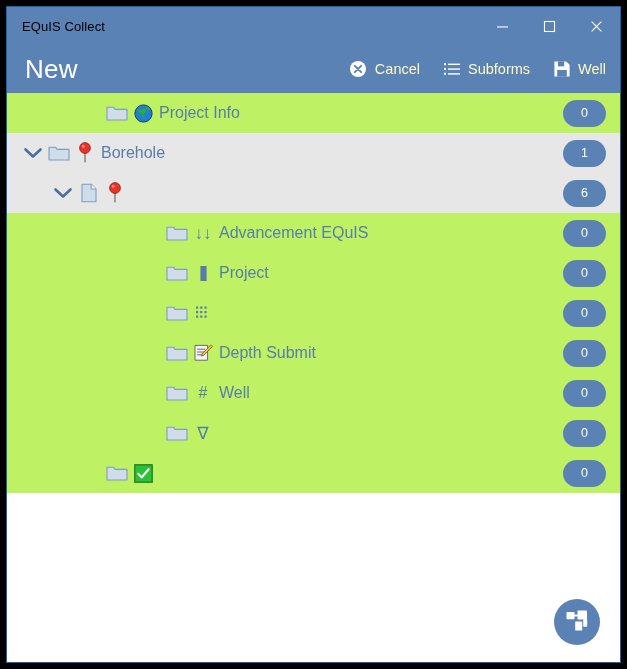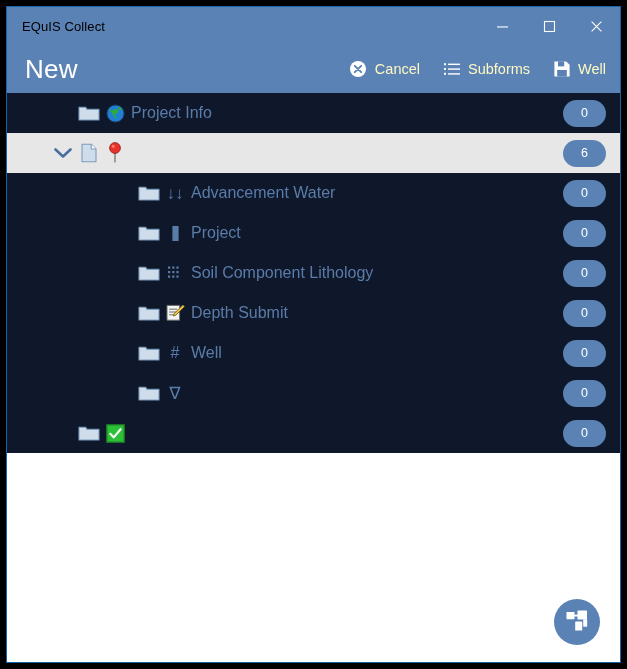--- a/index.html
+++ b/index.html
@@ -84,21 +84,21 @@
     overflow: hidden;
   }
   .tree-row {
     height: 40px;
     display: flex;
     align-items: center;
     position: relative;
     padding-right: 14px;
   }
   .tree-row.alt { background: #e7e7e7; }
-  .tree-row.plain { background: #0f172a; }
+  .tree-row.plain { background: #bef264; padding-left: 28px; }
   .indent { flex: 0 0 auto; }
   .chevron {
     width: 28px; height: 28px;
     display: flex; align-items: center; justify-content: center;
     flex: 0 0 auto;
     color: #4a6f9e;
   }
   .chevron.empty { visibility: hidden; }
   .node-icon {
     width: 24px; height: 22px;
@@ -236,58 +236,80 @@
             <svg width="19" height="19" viewBox="0 0 19 19" aria-hidden="true">
               <circle cx="9.5" cy="9.5" r="8.6" fill="#1f7fd4" stroke="#1b3a5c" stroke-width="1"></circle>
               <path d="M3 5 q3 2 5 0.5 q2.5-1.5 4 0.5 q1.5 2-1 3 q-3 1-1 3 q1.5 1.5 0 3" fill="#2faa3e"></path>
               <path d="M12.6 2.4 q2.6 1 3.4 3.2 q-2 1-3.4-0.6 q-1-1.4 0-2.6" fill="#2faa3e"></path>
             </svg>
           </div>
           <div class="row-label">Project Info</div>
           <div class="badge">0</div>
         </div>
         <div class="tree-row alt">
-          <div class="indent" style="width: 42px;"></div>
+          <div class="indent" style="width: 12px;"></div>
           <div class="chevron">
             <svg width="20" height="14" viewBox="0 0 20 14" aria-hidden="true">
               <path d="M2.5 3.5 L10 10.5 L17.5 3.5" fill="none" stroke="#4a6f9e" stroke-width="2.6" stroke-linecap="round" stroke-linejoin="round"></path>
             </svg>
           </div>
           <div class="node-icon">
-            <svg width="18" height="20" viewBox="0 0 18 20" aria-hidden="true">
-              <path d="M2 1.2 h9.2 L16 6 v12.8 H2 Z" fill="#cfdcea" stroke="#7e9dbf" stroke-width="1.1" stroke-linejoin="round"></path>
-              <path d="M11.2 1.2 V6 H16" fill="#ffffff" stroke="#7e9dbf" stroke-width="1.1" stroke-linejoin="round"></path>
+            <svg width="22" height="18" viewBox="0 0 22 18" aria-hidden="true">
+              <path d="M1 3.2 h6.4 l1.7 2.2 H21 v10.6 H1 Z" fill="#cfdcea" stroke="#7e9dbf" stroke-width="1.1" stroke-linejoin="round"></path>
             </svg>
           </div>
           <div class="type-icon">
             <svg width="16" height="22" viewBox="0 0 16 22" aria-hidden="true">
               <rect x="7.2" y="8" width="1.6" height="12.4" fill="#8a8a8a"></rect>
               <circle cx="8" cy="6" r="5.4" fill="#e8322a" stroke="#8f1a14" stroke-width="0.8"></circle>
               <circle cx="6.2" cy="4.2" r="1.5" fill="#ff8e86" opacity="0.85"></circle>
             </svg>
           </div>
+          <div class="row-label">Borehole</div>
+          <div class="badge">1</div>
+        </div>
+        <div class="tree-row alt">
+          <div class="indent" style="width: 42px;"></div>
+          <div class="chevron">
+            <svg width="20" height="14" viewBox="0 0 20 14" aria-hidden="true">
+              <path d="M2.5 3.5 L10 10.5 L17.5 3.5" fill="none" stroke="#4a6f9e" stroke-width="2.6" stroke-linecap="round" stroke-linejoin="round"></path>
+            </svg>
+          </div>
+          <div class="node-icon">
+            <svg width="18" height="20" viewBox="0 0 18 20" aria-hidden="true">
+              <path d="M2 1.2 h9.2 L16 6 v12.8 H2 Z" fill="#cfdcea" stroke="#7e9dbf" stroke-width="1.1" stroke-linejoin="round"></path>
+              <path d="M11.2 1.2 V6 H16" fill="#ffffff" stroke="#7e9dbf" stroke-width="1.1" stroke-linejoin="round"></path>
+            </svg>
+          </div>
+          <div class="type-icon">
+            <svg width="16" height="22" viewBox="0 0 16 22" aria-hidden="true">
+              <rect x="7.2" y="8" width="1.6" height="12.4" fill="#8a8a8a"></rect>
+              <circle cx="8" cy="6" r="5.4" fill="#e8322a" stroke="#8f1a14" stroke-width="0.8"></circle>
+              <circle cx="6.2" cy="4.2" r="1.5" fill="#ff8e86" opacity="0.85"></circle>
+            </svg>
+          </div>
           <div class="row-label"></div>
           <div class="badge">6</div>
         </div>
         <div class="tree-row plain">
           <div class="indent" style="width: 102px;"></div>
           <div class="chevron empty">
             <svg width="20" height="14" viewBox="0 0 20 14" aria-hidden="true">
               <path d="M2.5 3.5 L10 10.5 L17.5 3.5" fill="none" stroke="#4a6f9e" stroke-width="2.6" stroke-linecap="round" stroke-linejoin="round"></path>
             </svg>
           </div>
           <div class="node-icon">
             <svg width="22" height="18" viewBox="0 0 22 18" aria-hidden="true">
               <path d="M1 3.2 h6.4 l1.7 2.2 H21 v10.6 H1 Z" fill="#cfdcea" stroke="#7e9dbf" stroke-width="1.1" stroke-linejoin="round"></path>
             </svg>
           </div>
           <div class="type-icon">
             <span style="font-size:17px;line-height:1;color:#5a7ca8;">↓↓</span>
           </div>
-          <div class="row-label">Advancement Water</div>
+          <div class="row-label">Advancement EQuIS</div>
           <div class="badge">0</div>
         </div>
         <div class="tree-row plain">
           <div class="indent" style="width: 102px;"></div>
           <div class="chevron empty">
             <svg width="20" height="14" viewBox="0 0 20 14" aria-hidden="true">
               <path d="M2.5 3.5 L10 10.5 L17.5 3.5" fill="none" stroke="#4a6f9e" stroke-width="2.6" stroke-linecap="round" stroke-linejoin="round"></path>
             </svg>
           </div>
           <div class="node-icon">
@@ -323,21 +345,20 @@
                 <rect x="9.4" y="1.5" width="2.2" height="2.2"></rect>
                 <rect x="1" y="6" width="2.2" height="2.2"></rect>
                 <rect x="5.2" y="6" width="2.2" height="2.2"></rect>
                 <rect x="9.4" y="6" width="2.2" height="2.2"></rect>
                 <rect x="1" y="10.5" width="2.2" height="2.2"></rect>
                 <rect x="5.2" y="10.5" width="2.2" height="2.2"></rect>
                 <rect x="9.4" y="10.5" width="2.2" height="2.2"></rect>
               </g>
             </svg>
           </div>
-          <div class="row-label">Soil Component Lithology</div>
           <div class="badge">0</div>
         </div>
         <div class="tree-row plain">
           <div class="indent" style="width: 102px;"></div>
           <div class="chevron empty">
             <svg width="20" height="14" viewBox="0 0 20 14" aria-hidden="true">
               <path d="M2.5 3.5 L10 10.5 L17.5 3.5" fill="none" stroke="#4a6f9e" stroke-width="2.6" stroke-linecap="round" stroke-linejoin="round"></path>
             </svg>
           </div>
           <div class="node-icon">

